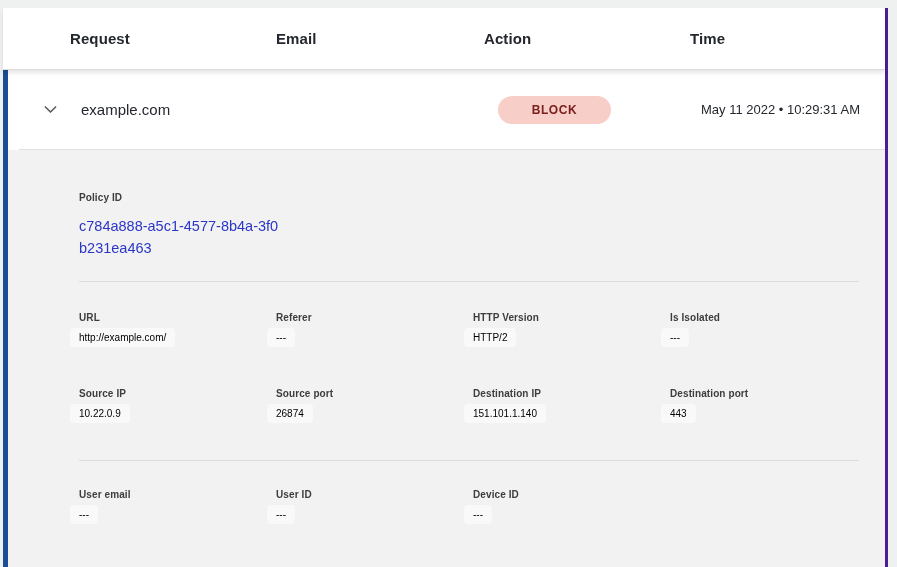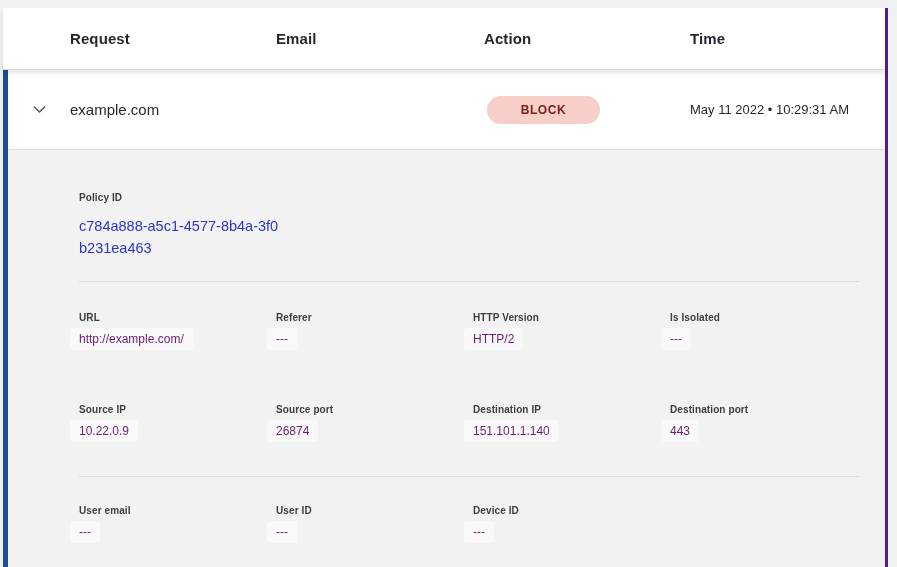--- a/index.html
+++ b/index.html
@@ -38,20 +38,21 @@
     border-left: 5px solid #1b4d92;
     display: flex; flex-direction: column;
     min-height: 0;
   }
   .trow {
     height: 80px; flex: 0 0 80px;
     background: #ffffff;
     display: flex; 
     border-bottom: 1px solid #e0e0e0;
     cursor: pointer;
+    margin-left: 11px;
   }
   .chev-btn {
     width: 62px; flex: 0 0 62px;
     background: none; border: none; cursor: pointer;
     display: flex; align-items: center; justify-content: center;
   }
   .row-cells {
     display: grid;
     grid-template-columns: 206px 208px 206px 1fr;
     align-items: center;
@@ -88,32 +89,32 @@
     color: #2b35c7; text-decoration: none;
     word-break: break-all;
     cursor: pointer;
   }
   .divider { border: none; border-top: 1px solid #dcdcdc; height: 0; }
   .div-1 { margin-top: 22px; }
   .div-2 { margin-top: 30px; }
   .fgrid {
     display: grid;
     grid-template-columns: 197px 197px 197px 197px;
-    row-gap: 50px;
+    row-gap: 34px;
     margin-top: 30px;
   }
   .fgrid.last { margin-top: 28px; }
   .fcell { min-height: 42px; }
   .fvalue {
     display: inline-block;
     margin: 5px -9px 0 -9px;
     padding: 4px 9px;
     background: rgba(255,255,255,0.55);
     border-radius: 4px;
-    font-size: 12px; color: #701a75;
+    font-size: 10px; color: #000000;
   }
 </style>
 </head>
 <body>
 
 <div class="page">
   <div class="card">
 
     <div class="thead">
       <div class="th">Request</div>

